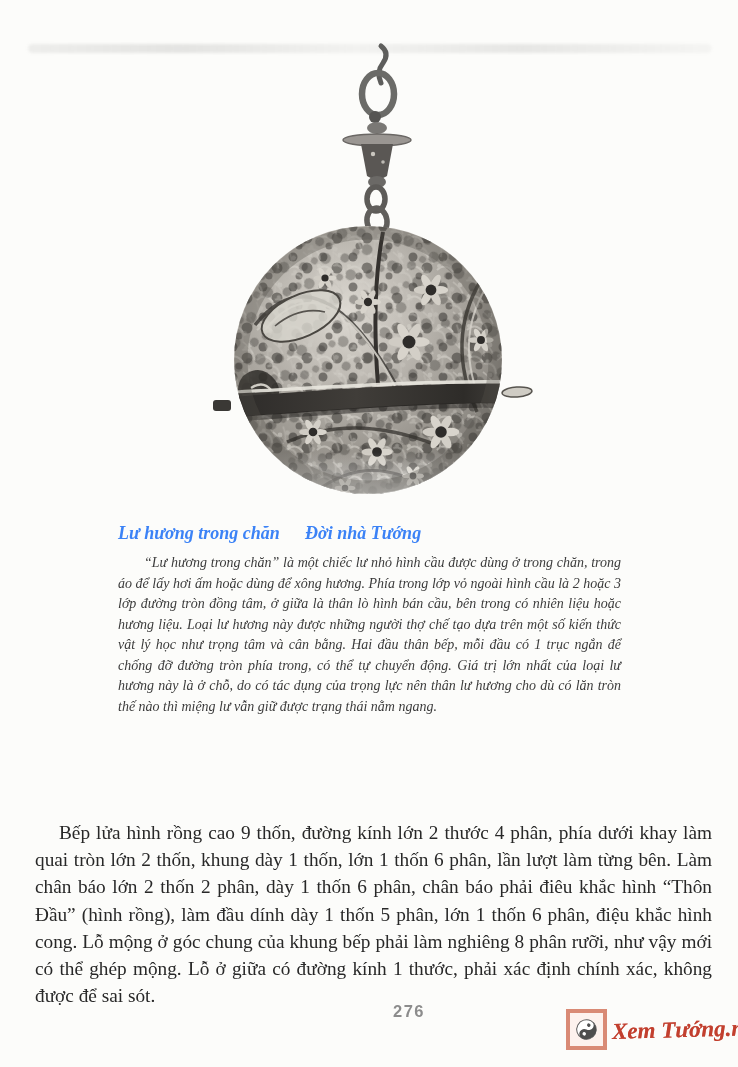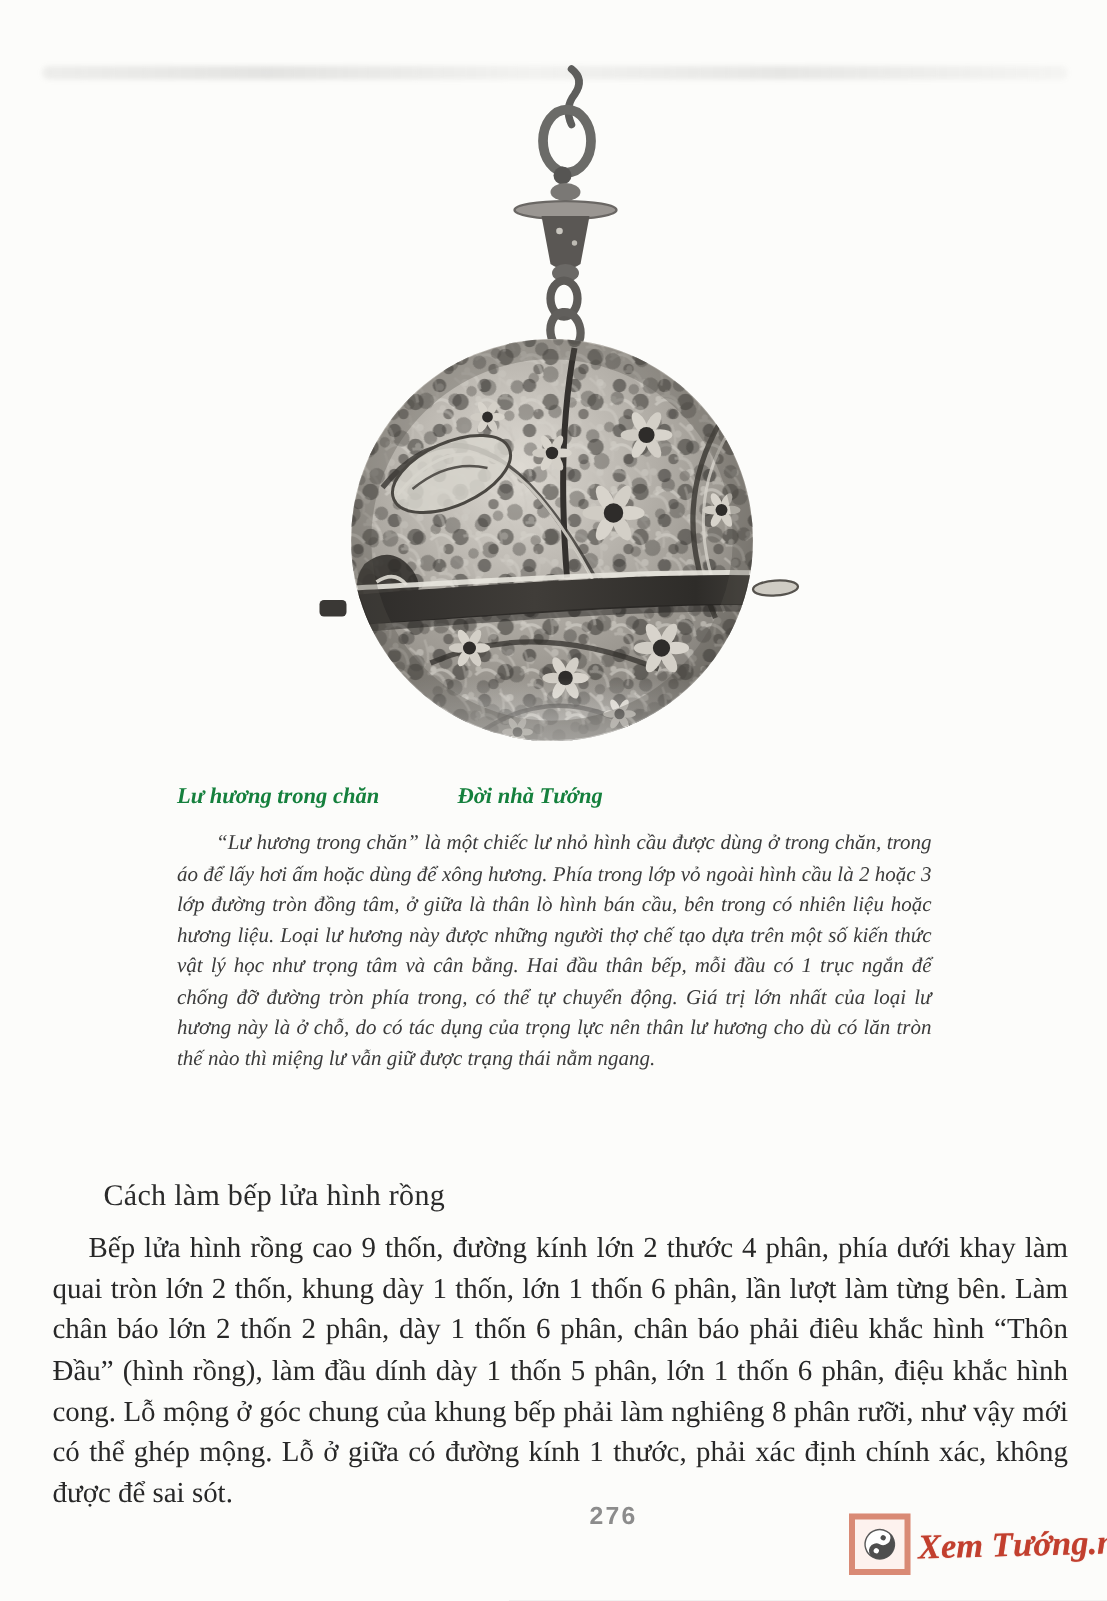--- a/index.html
+++ b/index.html
@@ -16,21 +16,21 @@
   .top-smudge{
     position:absolute;left:28px;top:44px;width:684px;height:9px;
     background:linear-gradient(90deg,
       rgba(110,110,110,.10),rgba(110,110,110,.17) 22%,
       rgba(110,110,110,.07) 48%,rgba(110,110,110,.15) 72%,
       rgba(110,110,110,.05));
     filter:blur(1.6px);border-radius:5px;
   }
   .figure-wrap{position:absolute;left:195px;top:40px;width:350px;height:485px;}
   .caption{position:absolute;top:523px;font-style:italic;font-weight:bold;
-    font-size:15px;color:#15803d;white-space:nowrap;}
+    font-size:18px;color:#3b82f6;white-space:nowrap;}
   .caption.left{left:118px;}
   .caption.right{left:305px;}
   .fig-desc{
     position:absolute;left:118px;top:553px;width:503px;
     font-style:italic;font-size:14px;line-height:20.5px;
     text-align:justify;text-indent:26px;color:#3b3b3b;
   }
   .section-heading{
     position:absolute;left:69px;top:786px;
     font-size:20px;color:#2b2b2b;letter-spacing:.2px;
@@ -172,21 +172,20 @@
         <rect x="18" y="360" width="18" height="11" rx="3" fill="#3a3835"></rect>
       </g>
     </svg>
   </div>
 
   <div class="caption left">Lư hương trong chăn</div>
   <div class="caption right">Đời nhà Tướng</div>
 
   <div class="fig-desc">“Lư hương trong chăn” là một chiếc lư nhỏ hình cầu được dùng ở trong chăn, trong áo để lấy hơi ấm hoặc dùng để xông hương. Phía trong lớp vỏ ngoài hình cầu là 2 hoặc 3 lớp đường tròn đồng tâm, ở giữa là thân lò hình bán cầu, bên trong có nhiên liệu hoặc hương liệu. Loại lư hương này được những người thợ chế tạo dựa trên một số kiến thức vật lý học như trọng tâm và cân bằng. Hai đầu thân bếp, mỗi đầu có 1 trục ngắn để chống đỡ đường tròn phía trong, có thể tự chuyển động. Giá trị lớn nhất của loại lư hương này là ở chỗ, do có tác dụng của trọng lực nên thân lư hương cho dù có lăn tròn thế nào thì miệng lư vẫn giữ được trạng thái nằm ngang.</div>
 
-  <div class="section-heading">Cách làm bếp lửa hình rồng</div>
   <div class="section-body">Bếp lửa hình rồng cao 9 thốn, đường kính lớn 2 thước 4 phân, phía dưới khay làm quai tròn lớn 2 thốn, khung dày 1 thốn, lớn 1 thốn 6 phân, lần lượt làm từng bên. Làm chân báo lớn 2 thốn 2 phân, dày 1 thốn 6 phân, chân báo phải điêu khắc hình “Thôn Đầu” (hình rồng), làm đầu dính dày 1 thốn 5 phân, lớn 1 thốn 6 phân, điệu khắc hình cong. Lỗ mộng ở góc chung của khung bếp phải làm nghiêng 8 phân rưỡi, như vậy mới có thể ghép mộng. Lỗ ở giữa có đường kính 1 thước, phải xác định chính xác, không được để sai sót.</div>
 
   <div class="page-number">276</div>
 
   <div class="watermark">
     <span class="wm-icon">
       <svg width="27" height="27" viewBox="0 0 40 40">
         <g transform="rotate(28 20 20)">
           <circle cx="20" cy="20" r="14.5" fill="#ffffff" stroke="#5a5a5a" stroke-width="1.4"></circle>
           <path d="M20,5.5 a14.5,14.5 0 0 1 0,29 a7.25,7.25 0 0 1 0,-14.5 a7.25,7.25 0 0 0 0,-14.5 z" fill="#4e4e4e"></path>

